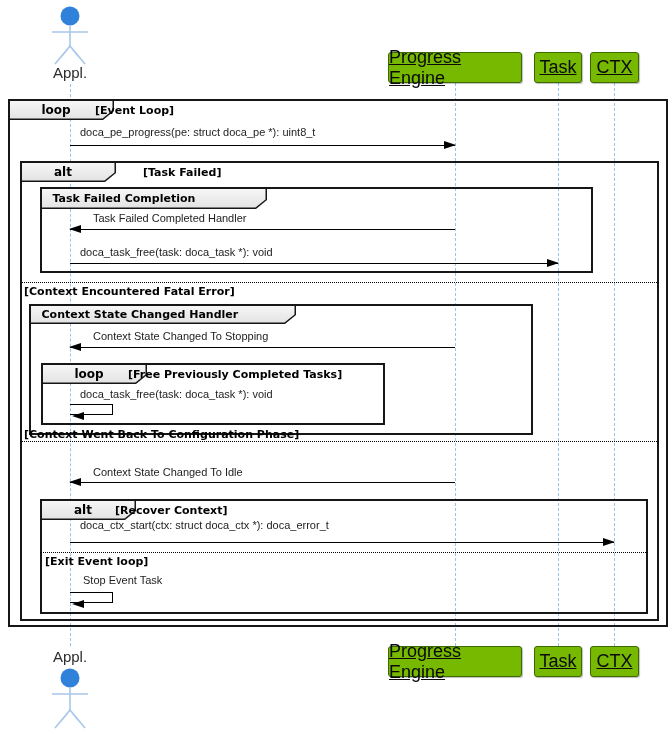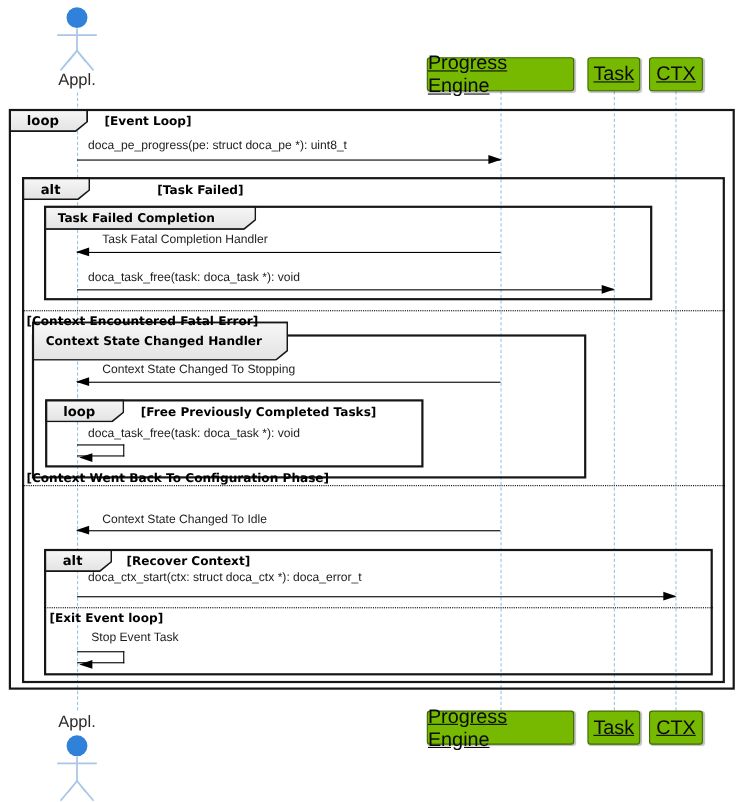--- a/index.html
+++ b/index.html
@@ -13,21 +13,21 @@
   .participant{
     position:absolute;height:31px;box-sizing:border-box;
     background:var(--participant_fill,#76b900);
     border:1px solid var(--participant_border,#3d6a00);
     border-radius:3px;display:flex;align-items:center;justify-content:center;
     font-size:18px;color:#0a0a0a;box-shadow:1px 1px 1px rgba(0,0,0,.25);text-decoration:underline;
   }
   
   .frame{position:absolute;box-sizing:border-box;border:2px solid #161616;background:transparent;}
   .pent{position:absolute;background:#161616;
-    clip-path:polygon(0 0,100% 0,100% calc(100% - 9px),calc(100% - 11px) 100%,0 100%);}
+    clip-path:polygon(0 0,100% 0,100% calc(100% - 9px),calc(100% - 11px) 100%,0 100%);padding-left:34px;}
   .pent .inner{position:absolute;inset:1.5px;background:linear-gradient(#f6f6f6,#e3e3e3);
     clip-path:polygon(0 0,100% 0,100% calc(100% - 8px),calc(100% - 10px) 100%,0 100%);
     display:flex;align-items:center;}
   .op{font-family:"DejaVu Sans",sans-serif;font-weight:bold;font-size:12px;color:#000;
       width:100%;text-align:center;padding-right:10px;box-sizing:border-box;}
   .ftitle{font-family:"DejaVu Sans",sans-serif;font-weight:bold;font-size:11px;color:#000;
       padding-left:11px;padding-right:16px;white-space:nowrap;}
   .cond{position:absolute;font-family:"DejaVu Sans",sans-serif;font-weight:bold;font-size:11px;
       color:#000;white-space:nowrap;}
   
@@ -92,21 +92,21 @@
     </div>
 </div>
 <div class="cond" style="left:95px;top:166px;margin-left:48px;">[Task Failed]</div>
 
 <div class="pent" style="left:40px;top:187px;width:193px;height:22px;">
   <div class="inner">
       <span class="ftitle">Task Failed Completion</span>
     </div>
 </div>
 
-<div class="pent" style="left:29px;top:292px;width:233px;height:36px;">
+<div class="pent" style="left:29px;top:304px;width:233px;height:20px;">
   <div class="inner">
       <span class="ftitle">Context State Changed Handler</span>
     </div>
 </div>
 
 <div class="pent" style="left:41px;top:363px;width:72px;height:21px;">
   <div class="inner">
       <span class="op">loop</span>
     </div>
 </div>
@@ -126,21 +126,21 @@
 <div class="cond" style="left:24px;top:428px;">[Context Went Back To Configuration Phase]</div>
 
 <div class="divider" style="left:40px;top:552px;width:608px;"></div>
 <div class="cond" style="left:45px;top:555px;">[Exit Event loop]</div>
 
 <div class="msg" style="left:80px;top:126px;">doca_pe_progress(pe: struct doca_pe *): uint8_t</div>
 <div class="arrow" style="left:70px;top:145px;width:385px;">
     <span class="head-r"></span>
   </div>
 
-<div class="msg" style="left:93px;top:212px;">Task Fatal Completion Handler</div>
+<div class="msg" style="left:93px;top:212px;">Task Failed Completed Handler</div>
 <div class="arrow" style="left:70px;top:229px;width:385px;">
     <span class="head-l"></span>
   </div>
 
 <div class="msg" style="left:80px;top:246px;">doca_task_free(task: doca_task *): void</div>
 <div class="arrow" style="left:70px;top:263px;width:488px;">
     <span class="head-r"></span>
   </div>
 
 <div class="msg" style="left:93px;top:330px;">Context State Changed To Stopping</div>

